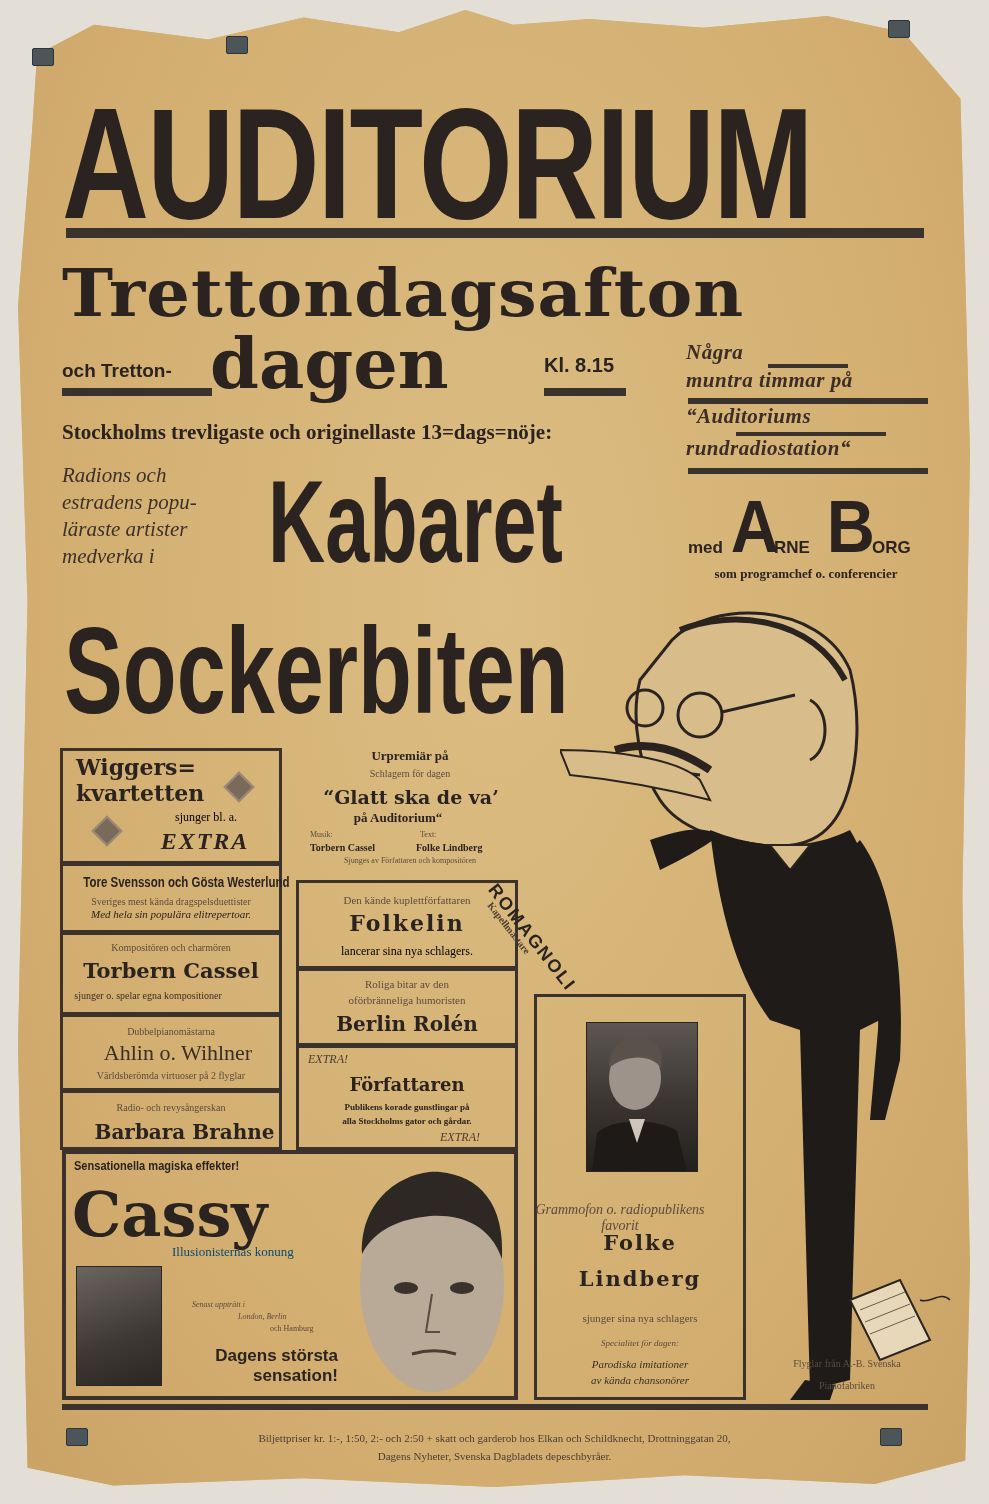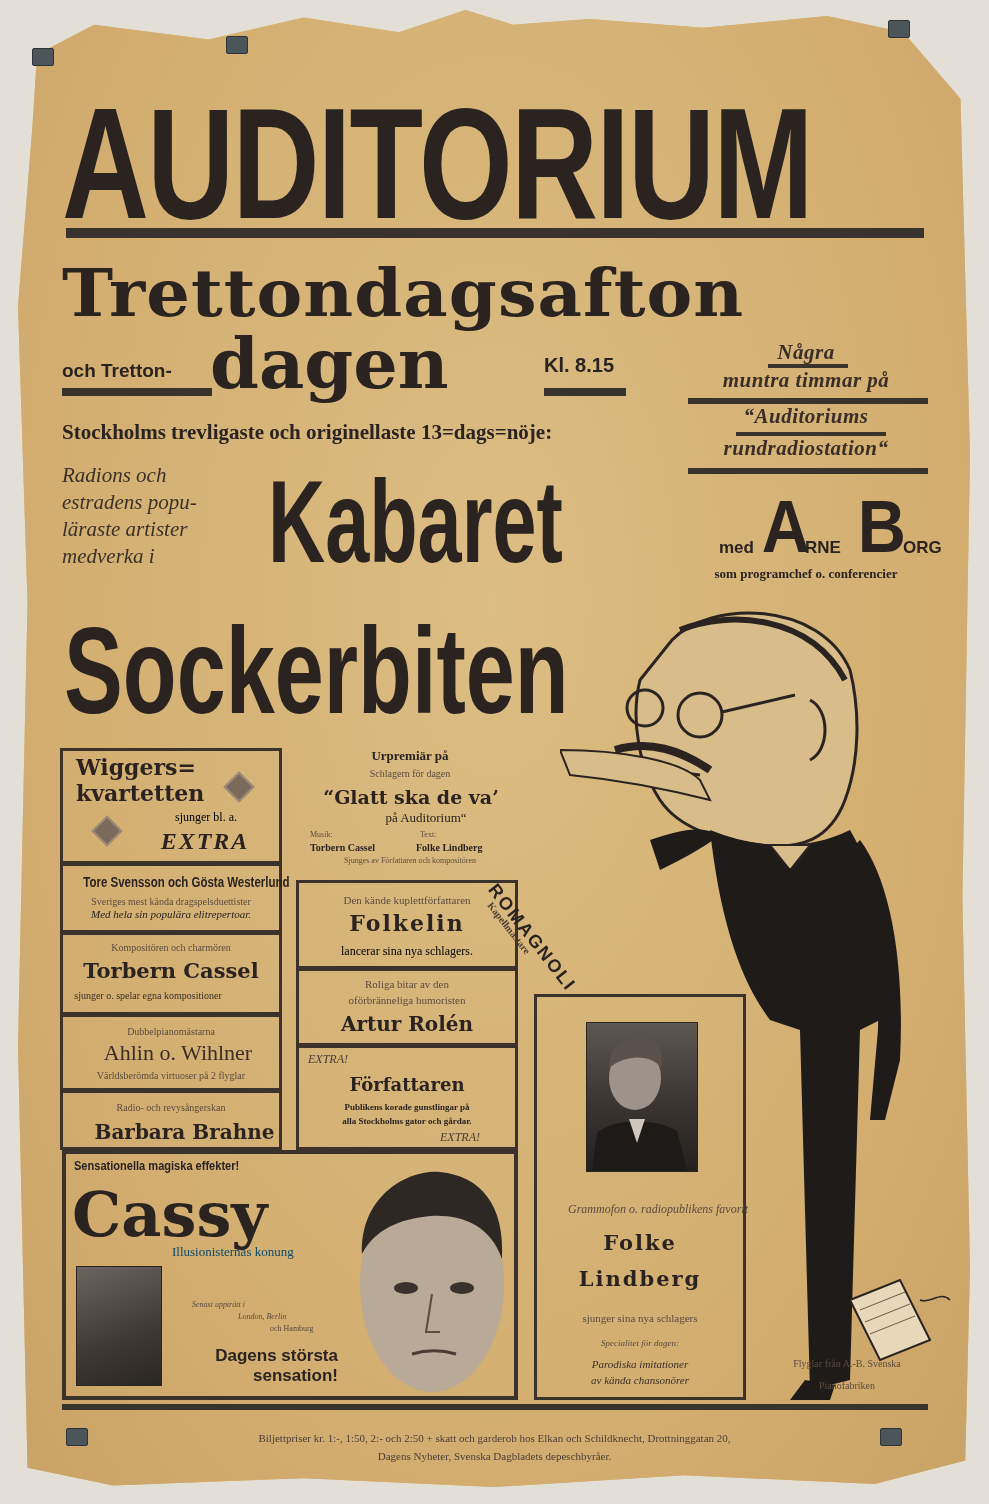--- a/index.html
+++ b/index.html
@@ -24,22 +24,22 @@
   #title { left: 62px; top: 86px; font-size: 140px; line-height: 1; letter-spacing: -2px; transform: scaleX(0.86) scaleY(1.12); transform-origin: left top; white-space: nowrap; }
   #subtitle { left: 62px; top: 254px; font-size: 66px; font-weight: 700; font-family: "DejaVu Serif", serif; letter-spacing: 1px; white-space: nowrap; transform: scaleX(1.04); transform-origin: left top; }
   #och-tretton { left: 62px; top: 360px; font-size: 19px; font-weight: 700; }
   #dagen { left: 210px; top: 322px; font-size: 70px; font-weight: 700; font-family: "DejaVu Serif", serif; }
   #kl { left: 544px; top: 354px; font-size: 20px; font-weight: 700; }
   #tagline { left: 62px; top: 420px; font-size: 21px; font-weight: 700; white-space: nowrap; }
   #radions { left: 62px; top: 462px; width: 200px; font-size: 21px; font-style: italic; line-height: 27px; color: #3b3129; }
   #kabaret { left: 268px; top: 462px; font-size: 110px; line-height: 1; transform: scaleX(0.72) scaleY(1.07); white-space: nowrap; }
   #sockerbiten { left: 64px; top: 610px; font-size: 116px; line-height: 1; transform: scaleX(0.76) scaleY(1.05); white-space: nowrap; }
 
-  .right-col { position: absolute; left: 686px; width: 240px; text-align: center; font-style: italic; font-weight: 700; font-size: 21px; color: #3a2e27; letter-spacing: 0.5px; }
-  #arne-line { position: absolute; left: 688px; top: 490px; width: 240px; height: 80px; margin-left: 31px; }
+  .right-col { position: absolute; left: 686px; width: 240px; font-style: italic; font-weight: 700; font-size: 21px; color: #3a2e27; letter-spacing: 0.5px; }
+  #arne-line { position: absolute; left: 688px; top: 490px; width: 240px; height: 80px; }
   #arne-line .big { position: absolute; font-family: "Liberation Sans", sans-serif; font-weight: 700; font-size: 74px; line-height: 1; transform: scaleX(0.9); }
   #arne-line .sm { position: absolute; font-family: "Liberation Sans", sans-serif; font-weight: 700; font-size: 17px; }
   #programchef { left: 686px; top: 566px; width: 240px; text-align: center; font-size: 13px; font-weight: 700; }
 
   .box { position: absolute; border: 3px solid #3b322c; box-sizing: border-box; }
   .hsep { position: absolute; height: 5px; background: #3b322c; }
   .cell { position: absolute; text-align: center; }
   .tiny { font-size: 10px; color: #5b4b3e; }
   .small { font-size: 12px; color: #000000; }
   .name { font-weight: 700; font-family: "DejaVu Serif", serif; }
@@ -154,35 +154,35 @@
 <div class="cell" style="left:64px;top:1040px;width:228px;font-size:22px;color:#3a2e27">Ahlin o. Wihlner</div>
 <div class="cell tiny" style="left:64px;top:1070px;width:214px">Världsberömda virtuoser på 2 flyglar</div>
 <div class="hsep" style="left:63px;top:1088px;width:216px"></div>
 
 <div class="cell tiny" style="left:64px;top:1102px;width:214px">Radio- och revysångerskan</div>
 <div class="cell name" style="left:64px;top:1120px;width:241px;font-size:20px">Barbara Brahne</div>
 
 <div class="cell" style="left:300px;top:748px;width:220px;font-size:13px;font-weight:700">Urpremiär på</div>
 <div class="cell tiny" style="left:300px;top:768px;width:220px">Schlagern för dagen</div>
 <div class="cell name" style="left:296px;top:786px;width:230px;font-size:19px">“Glatt ska de va’</div>
-<div class="cell" style="left:316px;top:810px;width:220px;font-size:13px;font-weight:400">på Auditorium“</div>
+<div class="cell" style="left:288px;top:810px;width:220px;font-size:13px;font-weight:700">på Auditorium“</div>
 <div class="abs tiny" style="left:310px;top:830px;font-size:8px">Musik:</div>
 <div class="abs tiny" style="left:420px;top:830px;font-size:8px">Text:</div>
 <div class="abs" style="left:310px;top:842px;font-size:10px;font-weight:700">Torbern Cassel</div>
 <div class="abs" style="left:416px;top:842px;font-size:10px;font-weight:700">Folke Lindberg</div>
 <div class="cell tiny" style="left:300px;top:856px;width:220px;font-size:8px">Sjunges av Författaren och kompositören</div>
 
 <div class="box" style="left:296px;top:880px;width:222px;height:270px"></div>
 <div class="cell tiny" style="left:300px;top:894px;width:214px;font-size:11px">Den kände kuplettförfattaren</div>
 <div class="cell name" style="left:300px;top:910px;width:214px;font-size:22px;letter-spacing:2px">Folkelin</div>
 <div class="cell small" style="left:300px;top:944px;width:214px">lancerar sina nya schlagers.</div>
 <div class="hsep" style="left:299px;top:966px;width:216px"></div>
 <div class="cell tiny" style="left:300px;top:978px;width:214px;font-size:11px">Roliga bitar av den</div>
 <div class="cell tiny" style="left:300px;top:994px;width:214px;font-size:11px">oförbränneliga humoristen</div>
-<div class="cell name" style="left:300px;top:1012px;width:214px;font-size:20px">Artur Rolén</div>
+<div class="cell name" style="left:300px;top:1012px;width:214px;font-size:20px">Berlin Rolén</div>
 <div class="hsep" style="left:299px;top:1043px;width:216px"></div>
 <div class="abs" style="left:308px;top:1052px;font-size:12px;font-style:italic;color:#4a3d34">EXTRA!</div>
 <div class="cell name" style="left:300px;top:1074px;width:214px;font-size:18px">Författaren</div>
 <div class="cell" style="left:300px;top:1102px;width:214px;font-size:9px;font-weight:700">Publikens korade gunstlingar på</div>
 <div class="cell" style="left:300px;top:1116px;width:214px;font-size:9px;font-weight:700">alla Stockholms gator och gårdar.</div>
 <div class="abs" style="left:440px;top:1130px;font-size:12px;font-style:italic;color:#4a3d34">EXTRA!</div>
 
 <div id="romagnoli" class="abs">ROMAGNOLI</div>
 <div id="kapellmastare" class="abs">Kapellmästare</div>
 
@@ -209,21 +209,21 @@
 
 <div class="box" style="left:534px;top:994px;width:212px;height:406px"></div>
 <div class="photo" style="left:586px;top:1022px;width:110px;height:148px;background:linear-gradient(180deg,#5d5752 0%,#3a3531 55%,#24201d 100%)">
   <svg width="110" height="148" viewBox="0 0 110 148">
     <ellipse cx="48" cy="55" rx="26" ry="32" fill="#9e938a"></ellipse>
     <path d="M22 45 C22 20 40 12 54 14 C70 16 78 28 74 45 C66 32 40 30 22 45 Z" fill="#5a514b"></path>
     <path d="M5 148 L10 110 C25 95 70 95 90 108 L100 148 Z" fill="#1d1a18"></path>
     <path d="M42 96 L50 120 L58 96 Z" fill="#cfc6bd"></path>
   </svg>
 </div>
-<div class="cell tiny" style="left:556px;top:1202px;width:204px;font-size:12px;font-style:italic">Grammofon o. radiopublikens favorit</div>
+<div class="cell tiny" style="left:518px;top:1202px;width:204px;font-size:14px;font-style:italic">Grammofon o. radiopublikens favorit</div>
 <div class="cell name" style="left:538px;top:1230px;width:204px;font-size:21px;letter-spacing:2px">Folke</div>
 <div class="cell name" style="left:538px;top:1266px;width:204px;font-size:21px;letter-spacing:2px">Lindberg</div>
 <div class="cell tiny" style="left:538px;top:1312px;width:204px;font-size:11px">sjunger sina nya schlagers</div>
 <div class="cell tiny" style="left:538px;top:1338px;width:204px;font-size:9px;font-style:italic">Specialitet för dagen:</div>
 <div class="cell" style="left:538px;top:1358px;width:204px;font-size:11px;font-style:italic;color:#3a2e27">Parodiska imitationer</div>
 <div class="cell" style="left:538px;top:1374px;width:204px;font-size:11px;font-style:italic;color:#3a2e27">av kända chansonörer</div>
 
 <div class="cell tiny" style="left:752px;top:1358px;width:190px;font-size:10px">Flyglar från A.-B. Svenska</div>
 <div class="cell tiny" style="left:752px;top:1380px;width:190px;font-size:10px">Pianofabriken</div>
 

